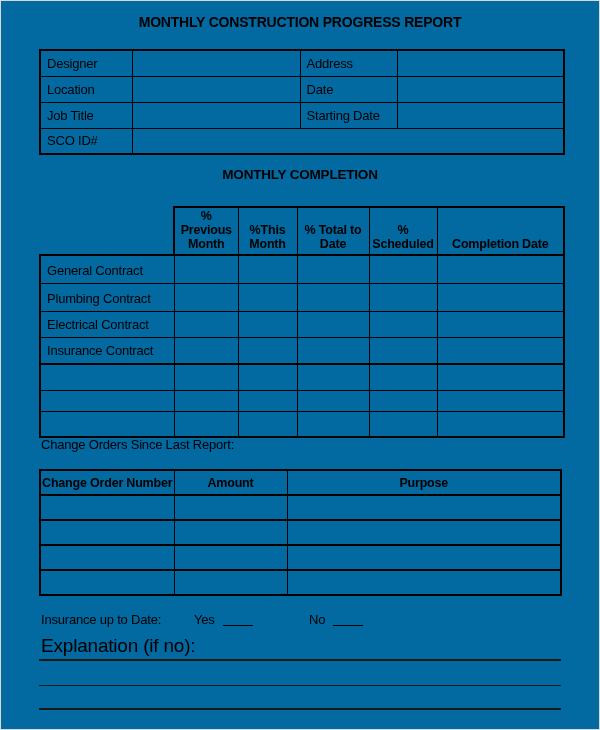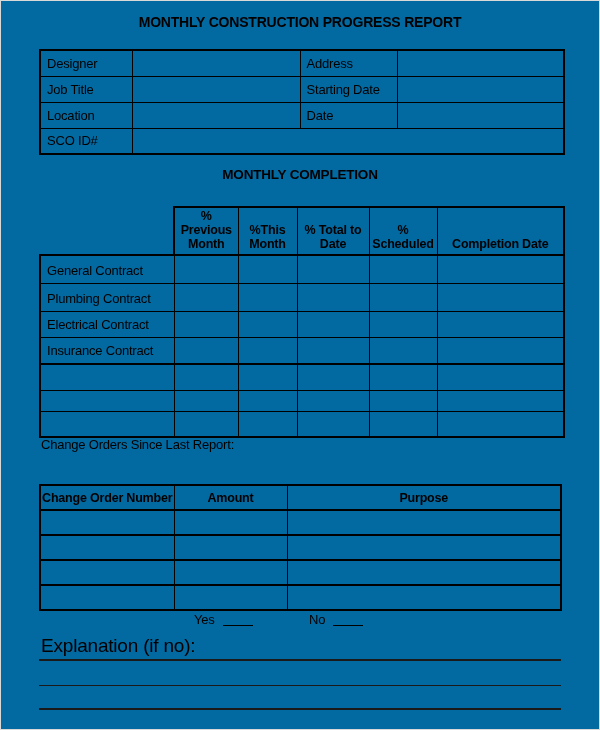--- a/index.html
+++ b/index.html
@@ -69,21 +69,21 @@
     border-bottom-width: 2px;
   }
   .pct td.h.first { border-left-width: 2px; }
   .pct td.last { border-right-width: 2px; }
   .pct td.lbl { border-left-width: 2px; vertical-align: bottom; padding-bottom: 5px; }
   .pct tr.thick td { border-bottom-width: 2px; }
   .pct tr:last-child td { border-bottom-width: 2px; }
 
   
   .chg-label { position: absolute; left: 40px; top: 436px; font-size: 13px; }
-  .chg { left: 38px; top: 483px; width: 521px; }
+  .chg { left: 38px; top: 468px; width: 521px; }
   .chg td { height: 25px; border-top-width: 2px; border-bottom-width: 2px; }
   .chg td:first-child { border-left-width: 2px; }
   .chg td:last-child { border-right-width: 2px; }
   .chg td.h { font-weight: bold; font-size: 12.5px; text-align: center; padding: 0 1px; }
 
   
   .insurance { position: absolute; top: 611px; left: 40px; width: 522px; height: 18px; font-size: 13px; }
   .insurance span { position: absolute; top: 0; }
   .ins-label { left: 0; }
   .yes-label { left: 153px; }
@@ -117,29 +117,29 @@
         <col style="width:167px">
       </colgroup>
     <tbody>
         <tr>
       <td>Designer</td>
       <td></td>
       <td>Address</td>
       <td class="rightmost"></td>
     </tr>
     <tr>
+      <td>Location</td>
+      <td></td>
+      <td>Date</td>
+      <td class="rightmost"></td>
+    </tr>
+    <tr>
       <td>Job Title</td>
       <td></td>
       <td>Starting Date</td>
-      <td class="rightmost"></td>
-    </tr>
-    <tr>
-      <td>Location</td>
-      <td></td>
-      <td>Date</td>
       <td class="rightmost"></td>
     </tr>
     <tr>
       <td>SCO ID#</td>
       <td colspan="3" class="rightmost"></td>
     </tr>
   </tbody>
     </table>
 
   <div class="pct-heading">MONTHLY COMPLETION</div>
@@ -257,20 +257,21 @@
     </tr>
     <tr>
       <td></td>
       <td></td>
       <td></td>
     </tr>
   </tbody>
     </table>
 
   <div class="insurance">
+    <span class="ins-label">Insurance up to Date:</span>
     <span class="yes-label">Yes</span>
     <span class="blank yes-blank"></span>
     <span class="no-label">No</span>
     <span class="blank no-blank"></span>
   </div>
 
   <div class="exp-label">Explanation (if no):</div>
 
   <div class="wline wl1"></div>
   <div class="wline wl2"></div>

